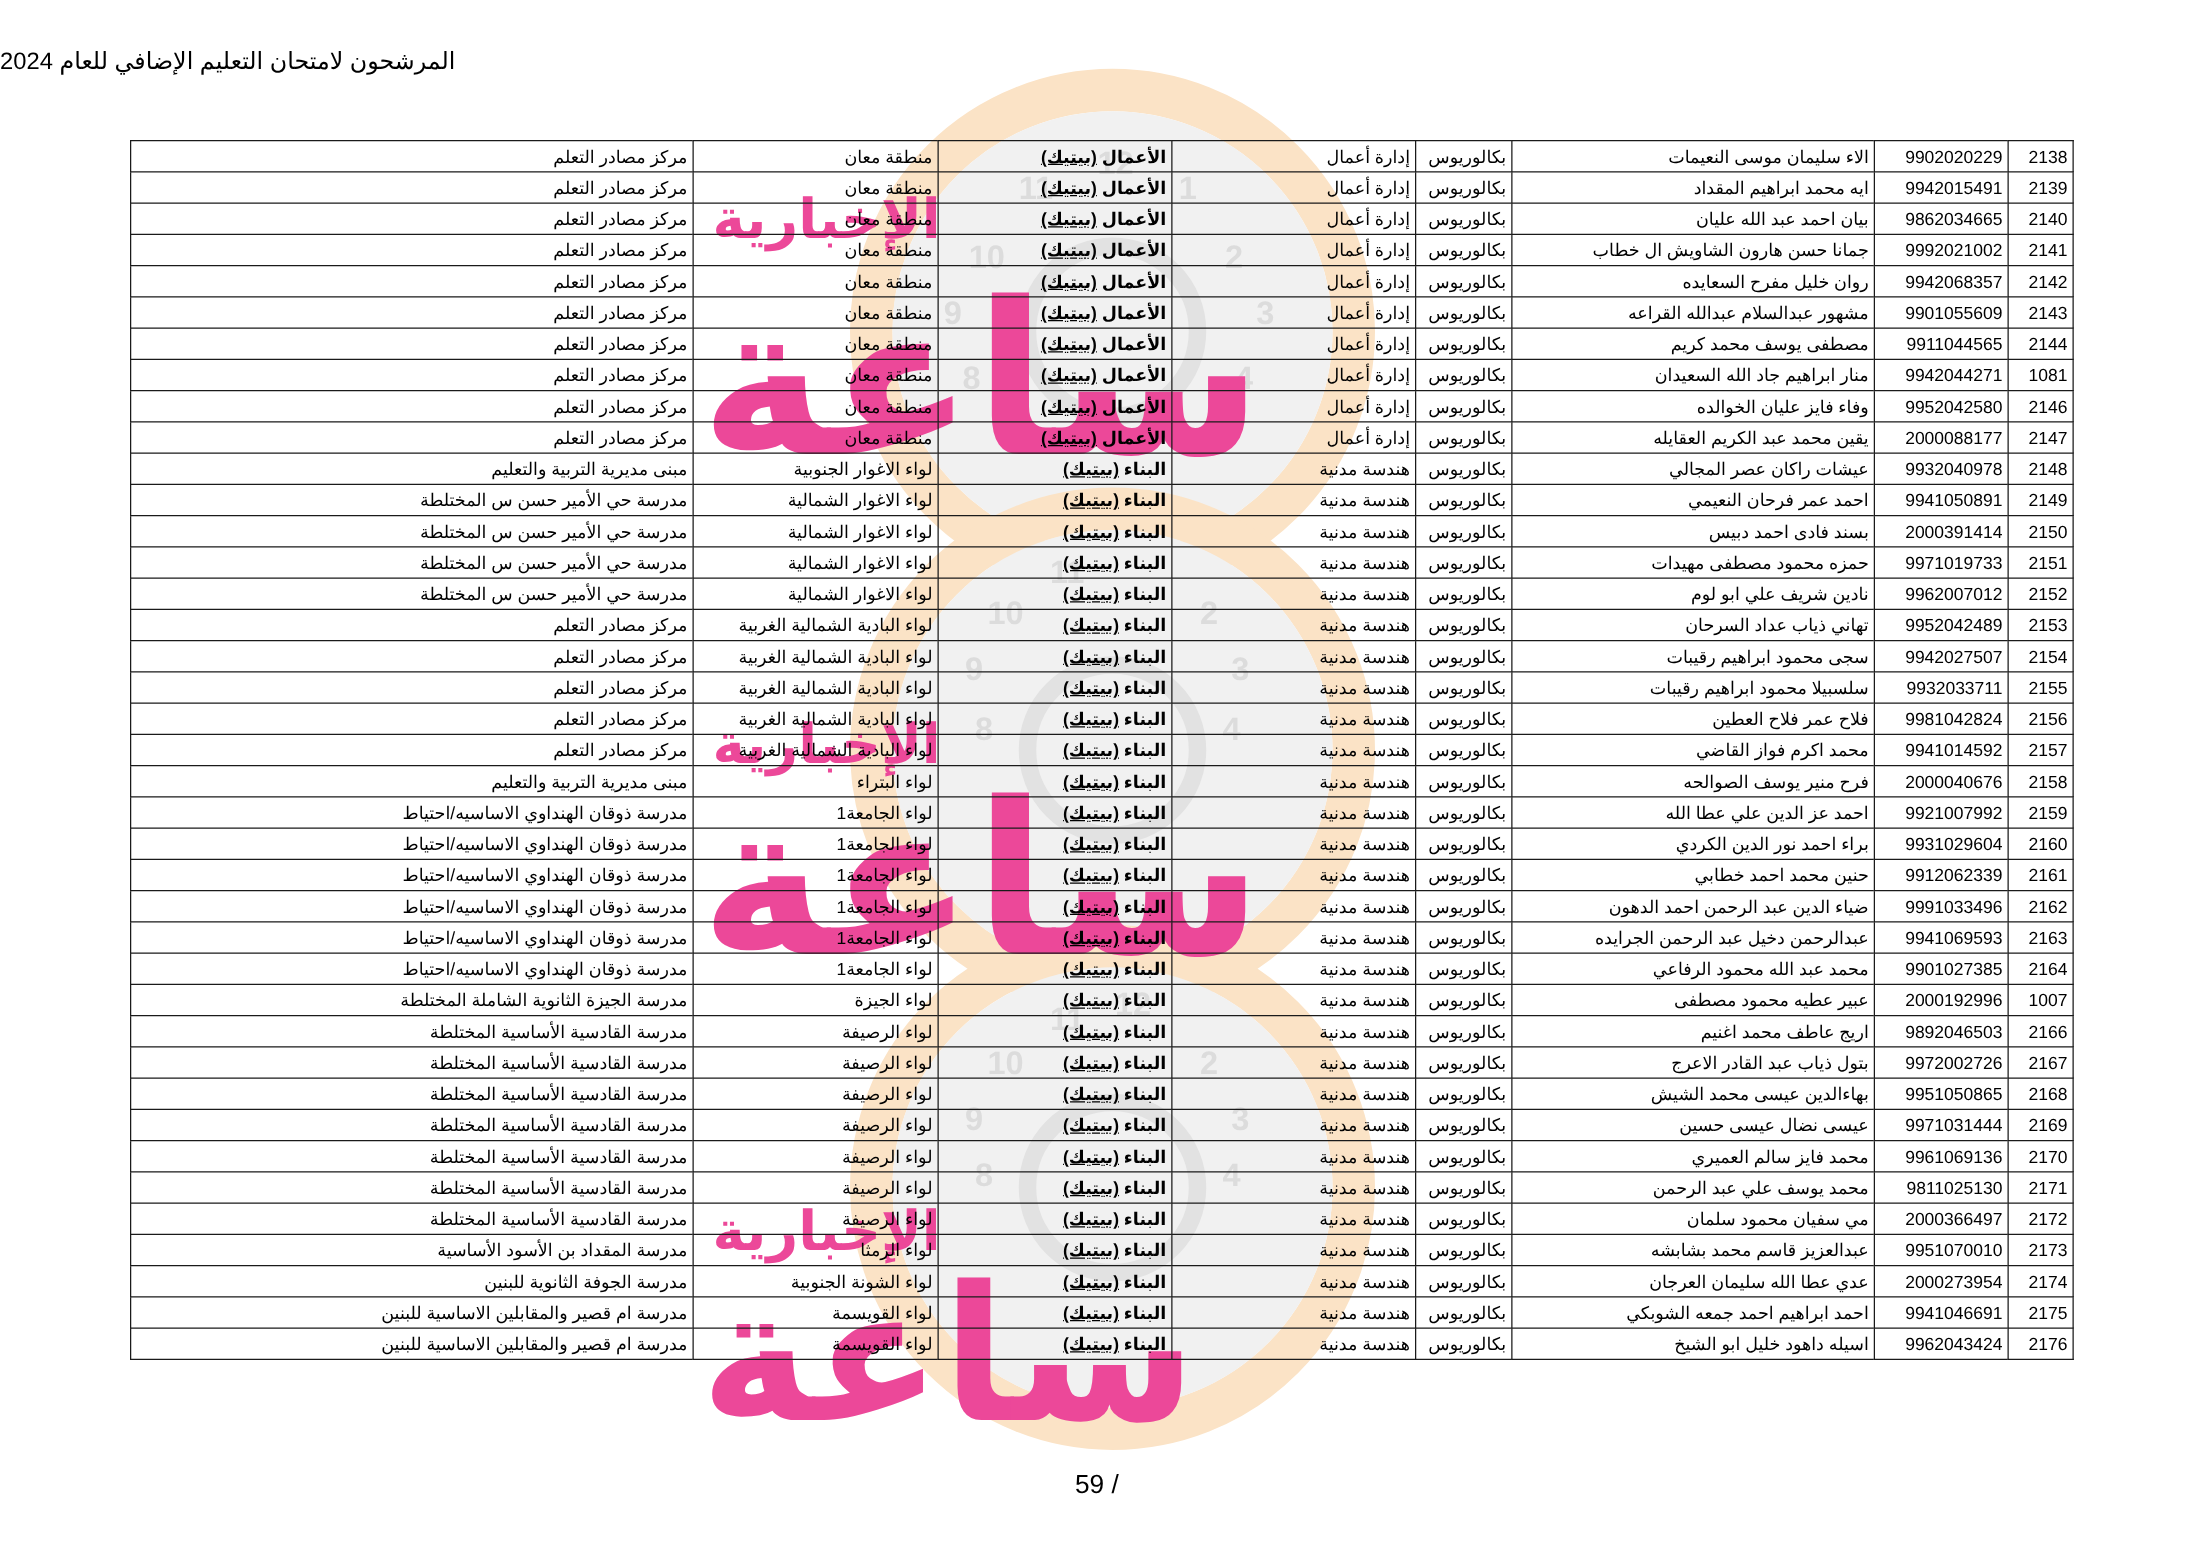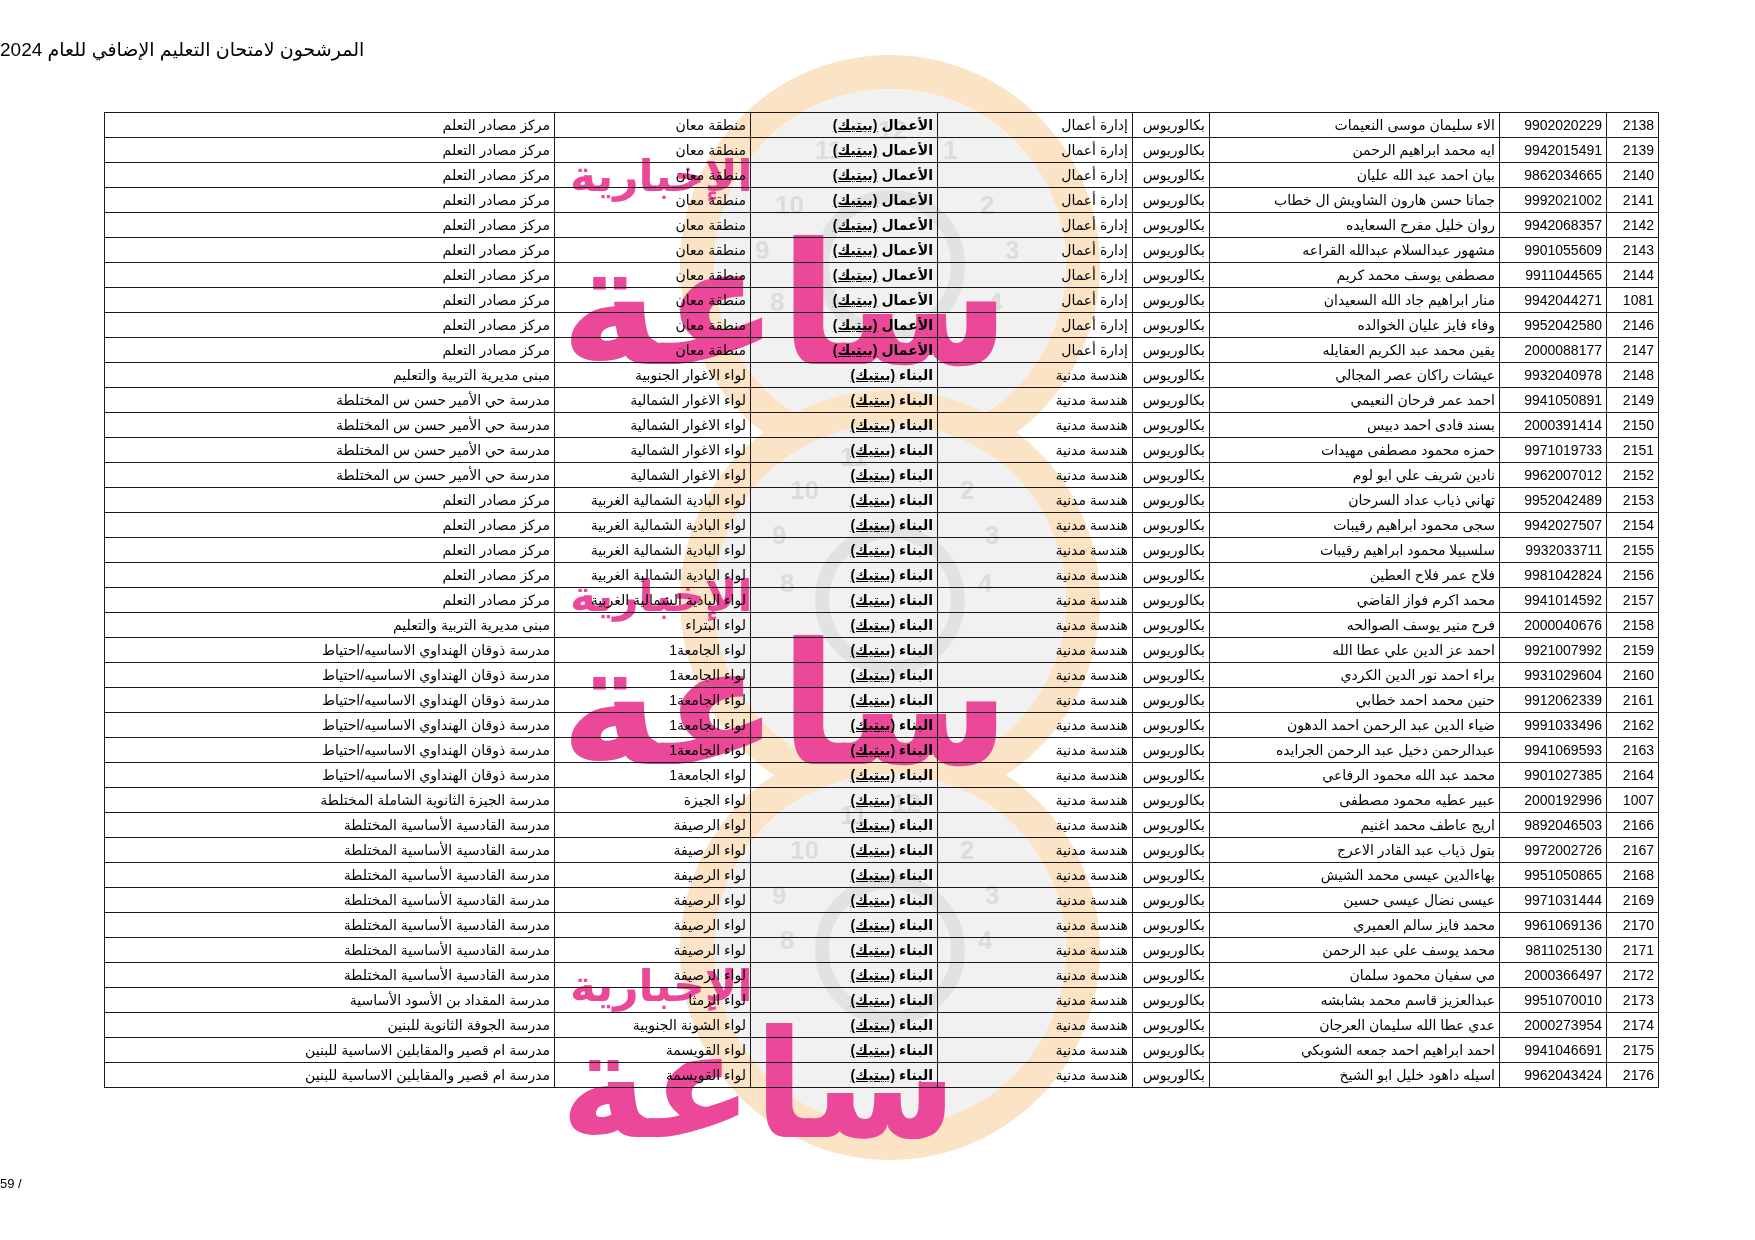--- a/index.html
+++ b/index.html
@@ -15,21 +15,21 @@
   table.roster td { border: 1.5px solid #1a1a1a; height: 24px; padding: 0 4px; font-size: 14px; white-space: nowrap; overflow: hidden; text-align: right; line-height: 24px; }
   td.c-seq { width: 43px; font-family: "Liberation Sans", sans-serif; font-size: 15px; }
   td.c-id { width: 98px; font-family: "Liberation Sans", sans-serif; font-size: 15px; }
   td.c-name { width: 281px; }
   td.c-degree { width: 68px; }
   td.c-spec { width: 186px; }
   td.c-domain { width: 178px; font-weight: bold; }
   td.c-domain span { text-decoration: underline; }
   td.c-region { width: 187px; }
   td.c-school { width: 441px; }
-  .page-footer { position: absolute; top: 1176px; left: 0; width: 1755px; font-size: 13px; }
+  .page-footer { position: absolute; top: 1176px; left: 0; width: 1755px; text-align: center; font-size: 21px; }
 </style>
 </head>
 <body>
 
 <div class="page-title">المرشحون لامتحان التعليم الإضافي للعام 2024</div>
 
 <div class="watermark" style="left:660px; top:55px; width:460px; height:470px;">
   <div class="wm-ring" style="left:20px; top:0; width:420px; height:420px;"></div>
   <div class="wm-face" style="left:54px; top:34px; width:352px; height:352px;"></div>
   <div class="wm-inner" style="left:155px; top:135px; width:150px; height:150px;"></div>
@@ -86,21 +86,21 @@
         <td class="c-name">الاء سليمان موسى النعيمات</td>
         <td class="c-degree">بكالوريوس</td>
         <td class="c-spec">إدارة أعمال</td>
         <td class="c-domain"><b>الأعمال</b> <span>(بيتيك)</span></td>
         <td class="c-region">منطقة معان</td>
         <td class="c-school">مركز مصادر التعلم</td>
       </tr>
       <tr>
         <td class="c-seq">2139</td>
         <td class="c-id">9942015491</td>
-        <td class="c-name">ايه محمد ابراهيم الرحمن</td>
+        <td class="c-name">ايه محمد ابراهيم المقداد</td>
         <td class="c-degree">بكالوريوس</td>
         <td class="c-spec">إدارة أعمال</td>
         <td class="c-domain"><b>الأعمال</b> <span>(بيتيك)</span></td>
         <td class="c-region">منطقة معان</td>
         <td class="c-school">مركز مصادر التعلم</td>
       </tr>
       <tr>
         <td class="c-seq">2140</td>
         <td class="c-id">9862034665</td>
         <td class="c-name">بيان احمد عبد الله عليان</td>

